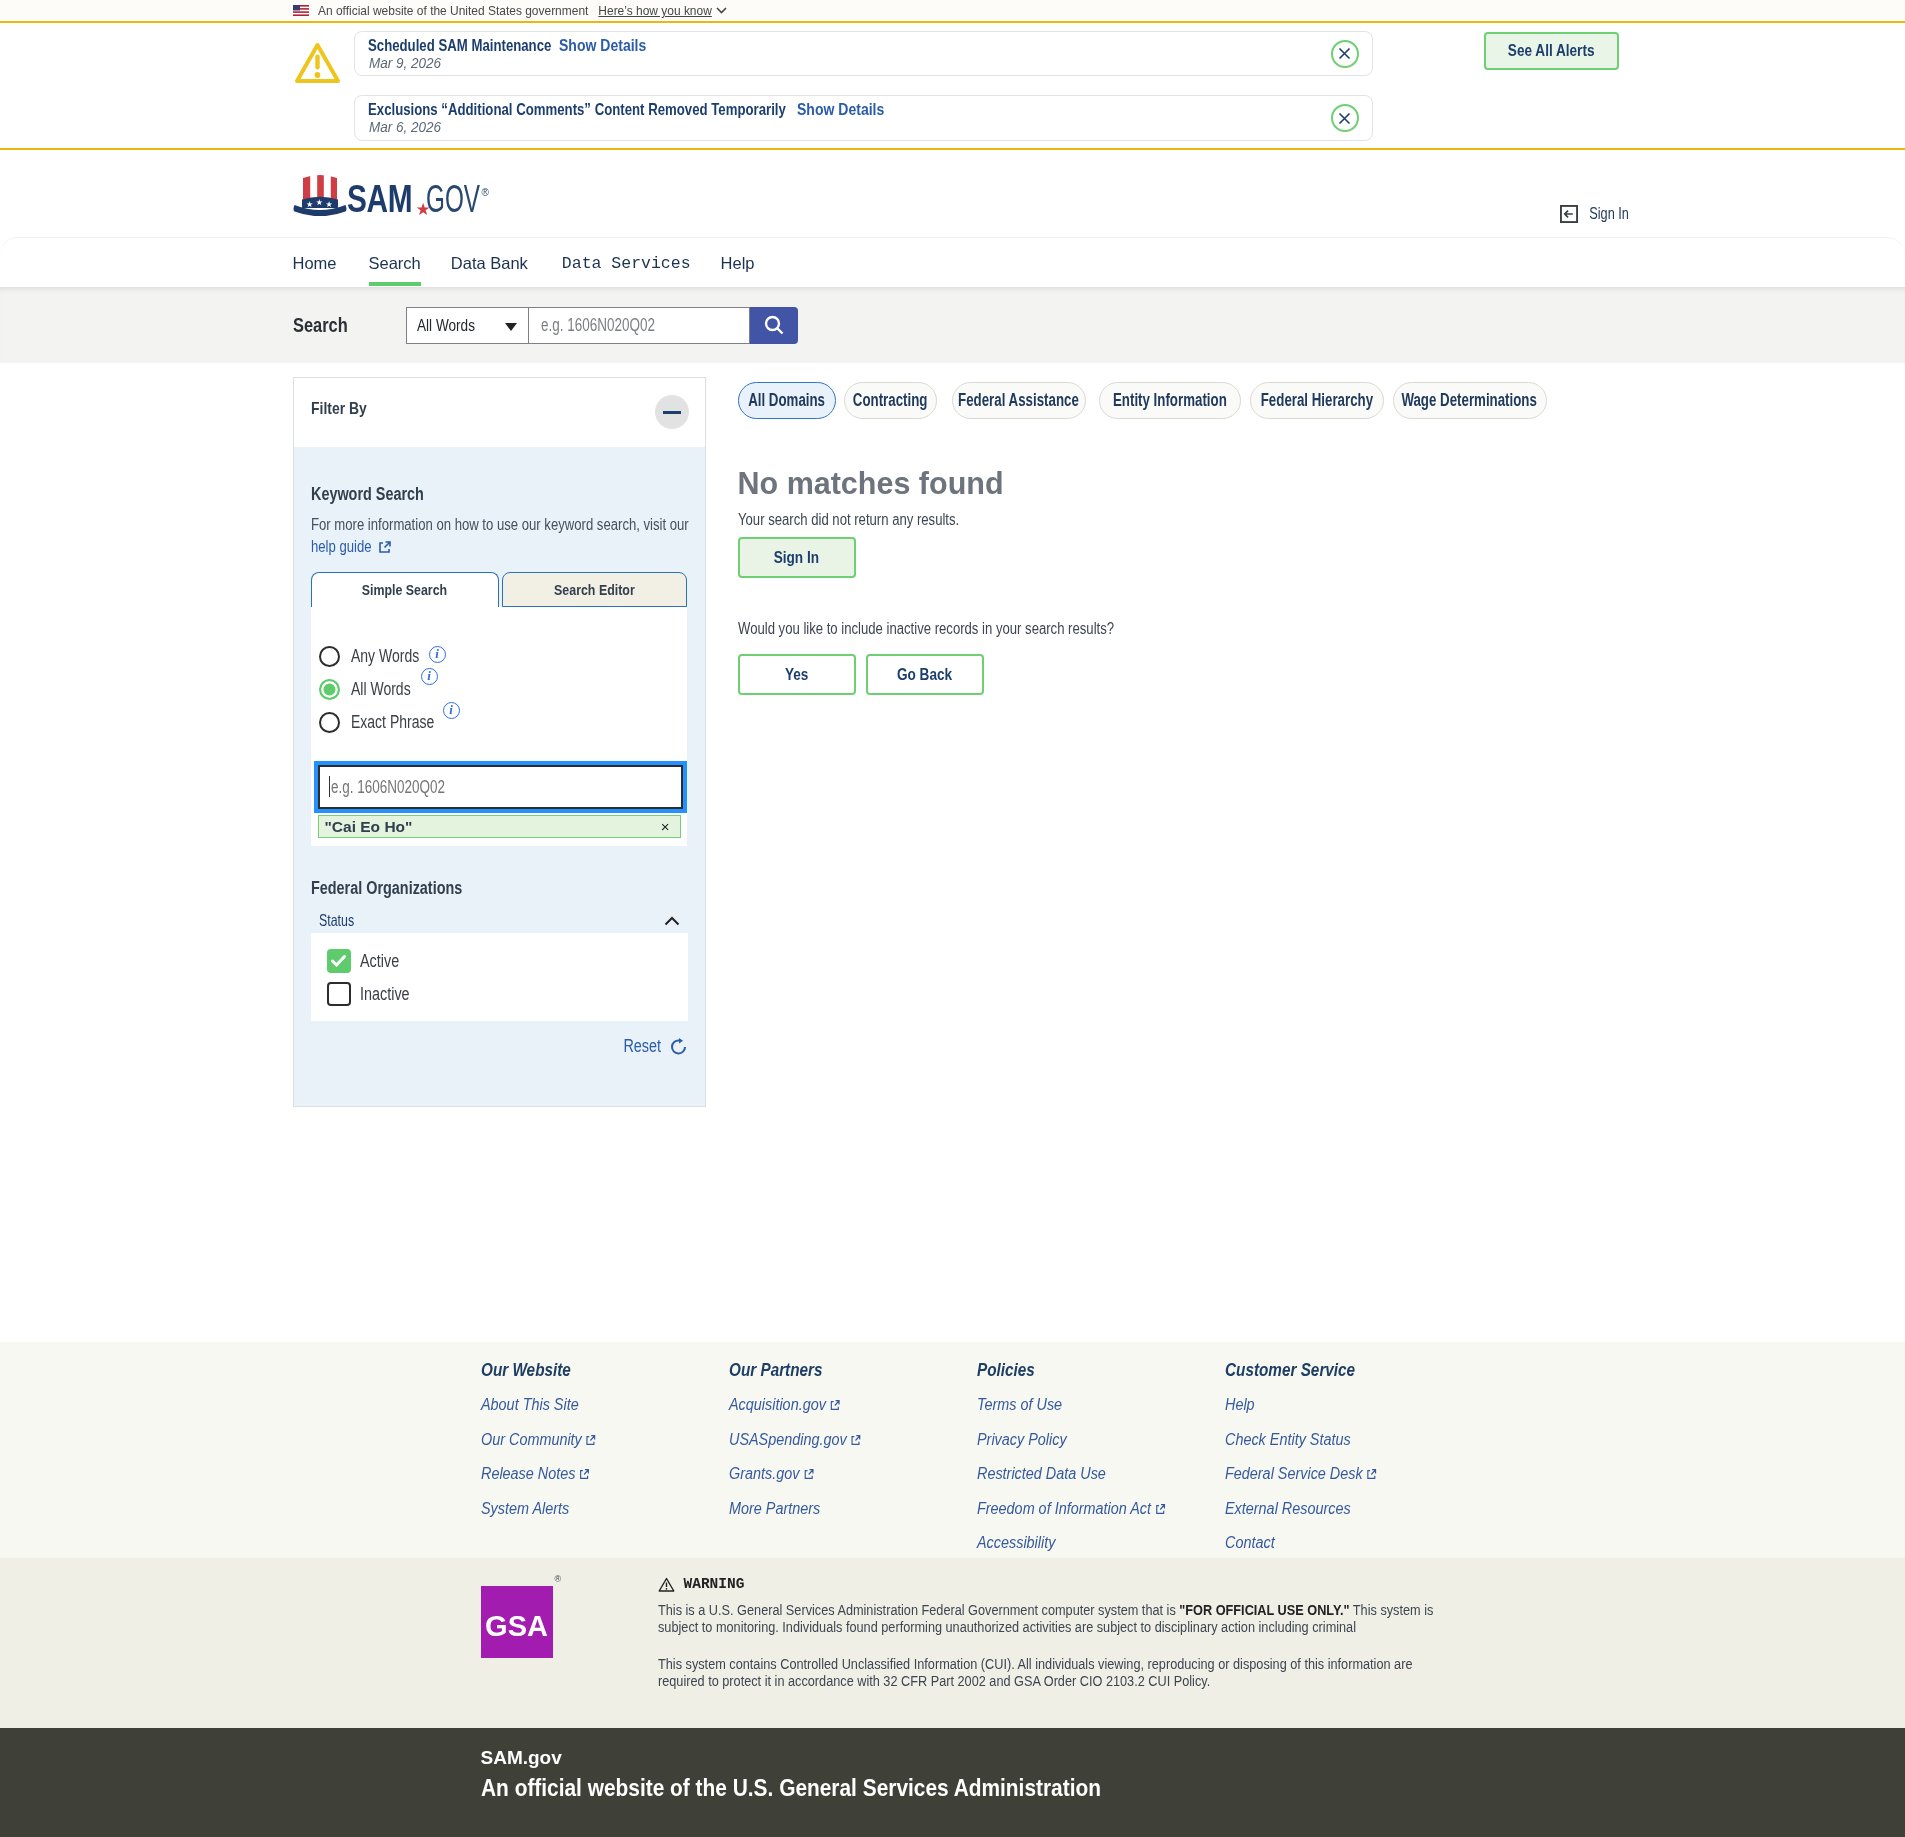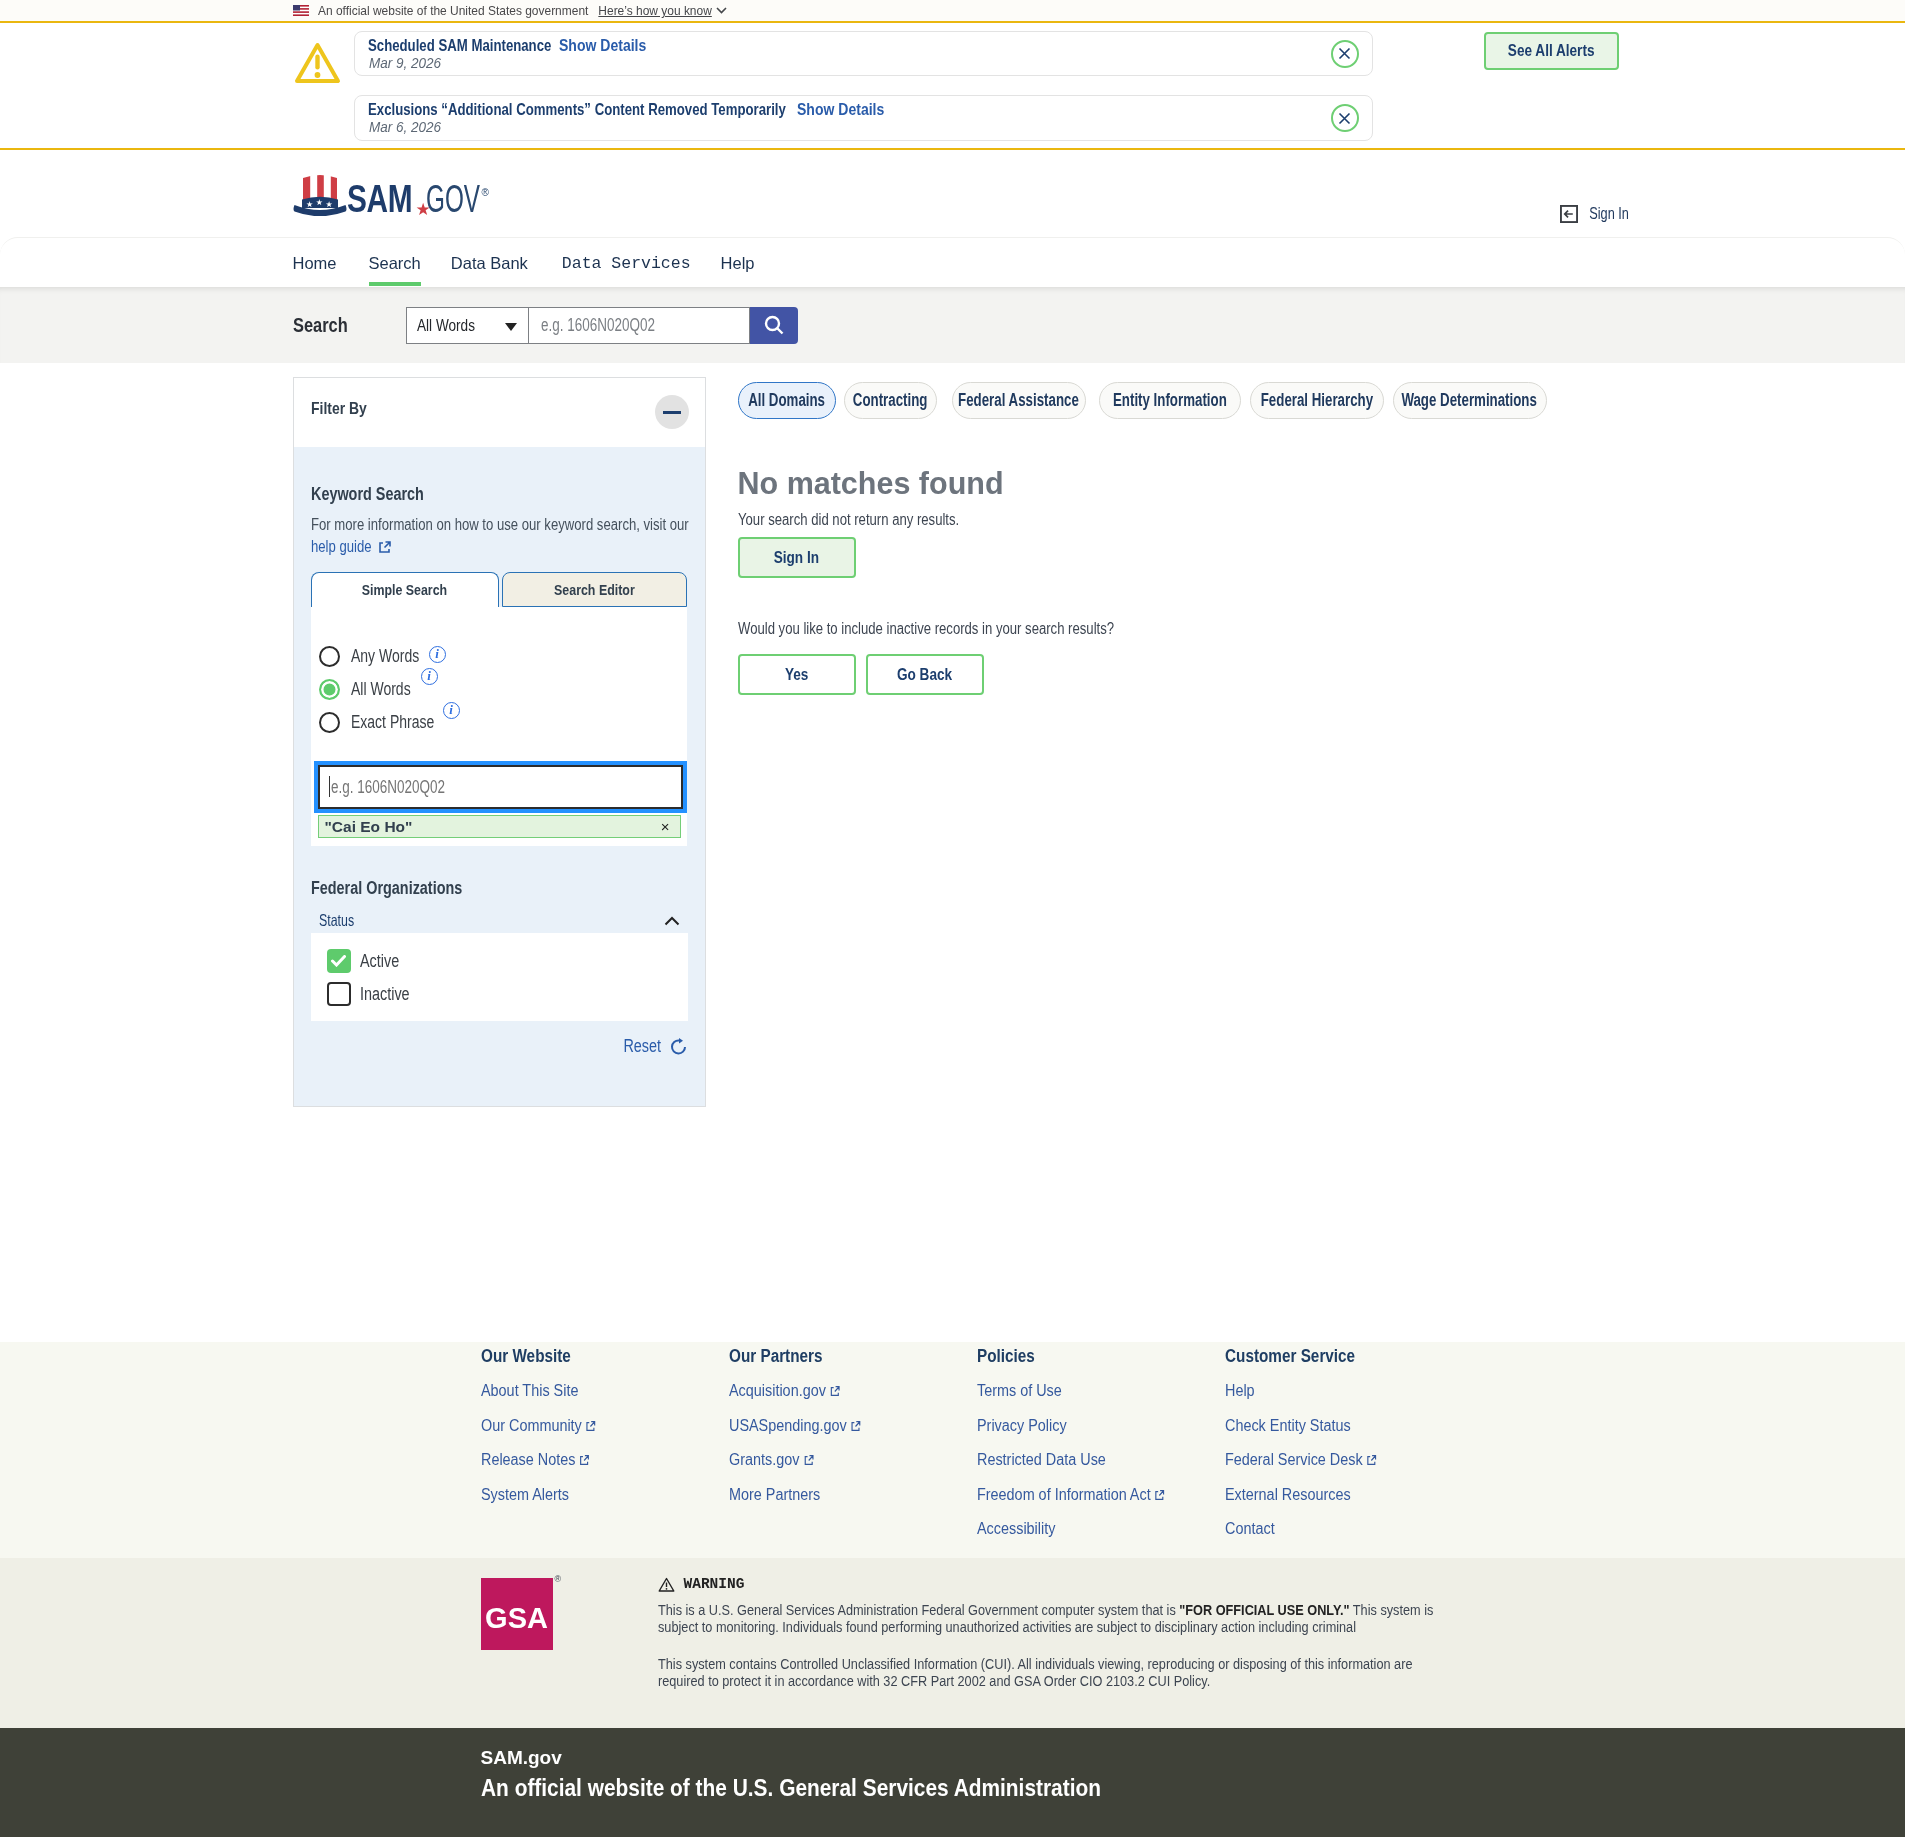--- a/index.html
+++ b/index.html
@@ -120,29 +120,29 @@
 .r2 { margin-top:12px; font-size:16px; line-height:23px; }
 .btn { display:inline-block; width:118px; height:41px; border:2px solid #6ecf73; border-radius:4px; background:#fff; font-size:17px; font-weight:bold; color:#1c3e6e; text-align:center; line-height:37px; }
 .btn.green { background:#e9f4e6; }
 .signin-btn { margin-top:7px; }
 .r3 { margin-top:41px; font-size:16px; line-height:20px; }
 .ynrow { margin-top:15px; display:flex; }
 .ynrow .btn + .btn { margin-left:10px; }
 
 
 .flinks { background:#f7f8f1; height:216px; }
-.flinks .cols { display:flex; padding-top:4px; margin-left:188px; }
+.flinks .cols { display:flex; padding-top:18px; margin-left:188px;font-style:italic; }
 .fcol { width:248px; }
 .fcol h4 { font-size:18px; color:#1f3e63; margin-bottom:16px; line-height:20px; }
 .fcol a { display:block; font-size:16px; color:#35599e; margin-bottom:17.5px; line-height:17px; }
 
 
 .gsa { background:#efefe6; height:170px; }
 .gsa .container { padding-top:17px; }
-.gsalogo { position:absolute; left:188px; top:20px; width:72px; height:72px; background:#be185d; color:#fff; font-size:29px; font-weight:bold; text-align:center; line-height:80px; }
+.gsalogo { position:absolute; left:188px; top:28px; width:72px; height:72px; background:#a21caf; color:#fff; font-size:29px; font-weight:bold; text-align:center; line-height:80px; }
 .gsareg { position:absolute; left:262px; top:16px; font-size:9px; color:#3d4551; }
 .warnblock { margin-left:365px; width:900px; }
 .warnhead { font-family:"Liberation Mono", monospace; font-size:14.5px; font-weight:bold; color:#222; display:flex; align-items:center; line-height:18px; }
 .warnhead svg { margin-right:9px; }
 .warnp { font-size:15.5px; color:#3d4551; line-height:17.3px; margin-top:8px; }
 .warnp .ln { display:block; }
 .warnp b { color:#222; }
 .warnp2 { margin-top:19px; }
 
 

